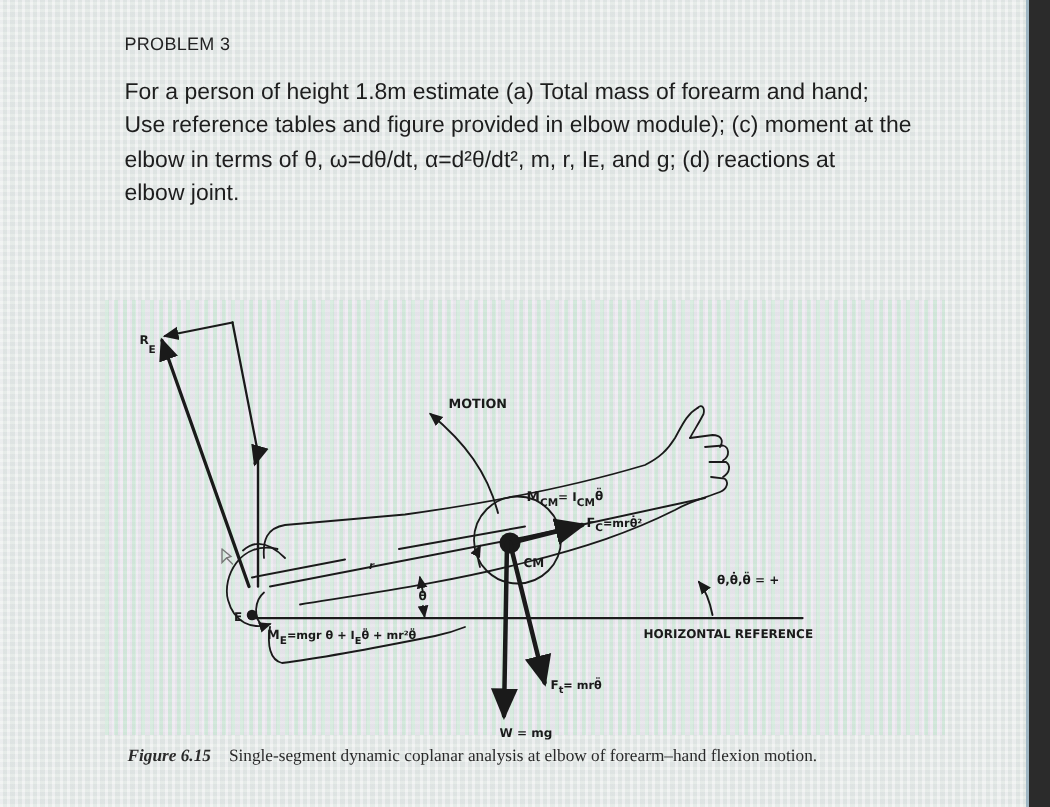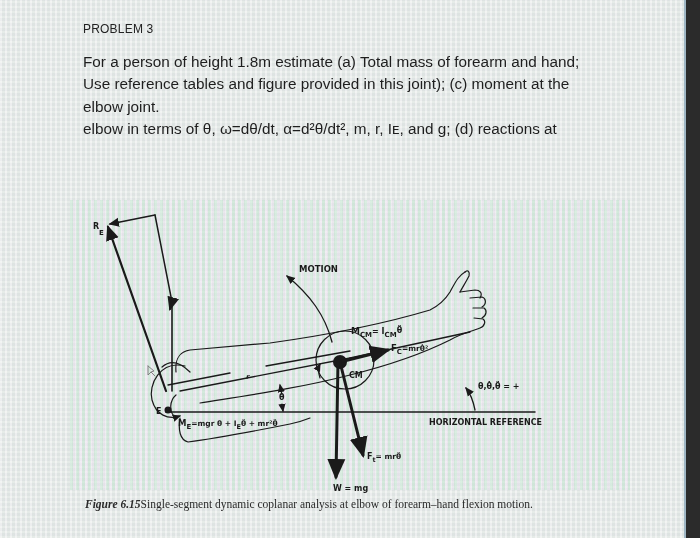--- a/index.html
+++ b/index.html
@@ -70,36 +70,36 @@
       left: 85px; top: 498px;
       width: 480px;
       font-family: "Liberation Serif", serif;
       font-size: 11.5px;
       line-height: 12px;
       color: #2a2a2a;
     }
     .caption .fig-num {
       font-weight: bold;
       font-style: italic;
-      margin-right: 0;
+      margin-right: 12px;
     }
   </style>
 </head>
 <body>
 
 <div class="page">
   <div class="figure-area"></div>
 
   <div class="problem-title">PROBLEM 3</div>
 
   <div class="problem-text">
     <p>For a person of height 1.8m estimate (a) Total mass of forearm and hand;</p>
-    <p>Use reference tables and figure provided in this joint); (c) moment at the</p>
+    <p>Use reference tables and figure provided in elbow module); (c) moment at the</p>
+    <p>elbow in terms of θ, ω=dθ/dt, α=d²θ/dt², m, r, Iᴇ, and g; (d) reactions at</p>
     <p>elbow joint.</p>
-    <p>elbow in terms of θ, ω=dθ/dt, α=d²θ/dt², m, r, Iᴇ, and g; (d) reactions at</p>
   </div>
 
   <svg class="diagram" viewBox="0 0 700 538" xmlns="http://www.w3.org/2000/svg">
     <defs>
       <marker id="arr" markerWidth="8" markerHeight="8" refX="6" refY="4" orient="auto">
         <path d="M0,1 L7,4 L0,7 Z" fill="#1a1a1a"></path>
       </marker>
       <marker id="arrBig" markerWidth="10" markerHeight="10" refX="7" refY="5" orient="auto">
         <path d="M0,1 L9,5 L0,9 Z" fill="#1a1a1a"></path>
       </marker>

